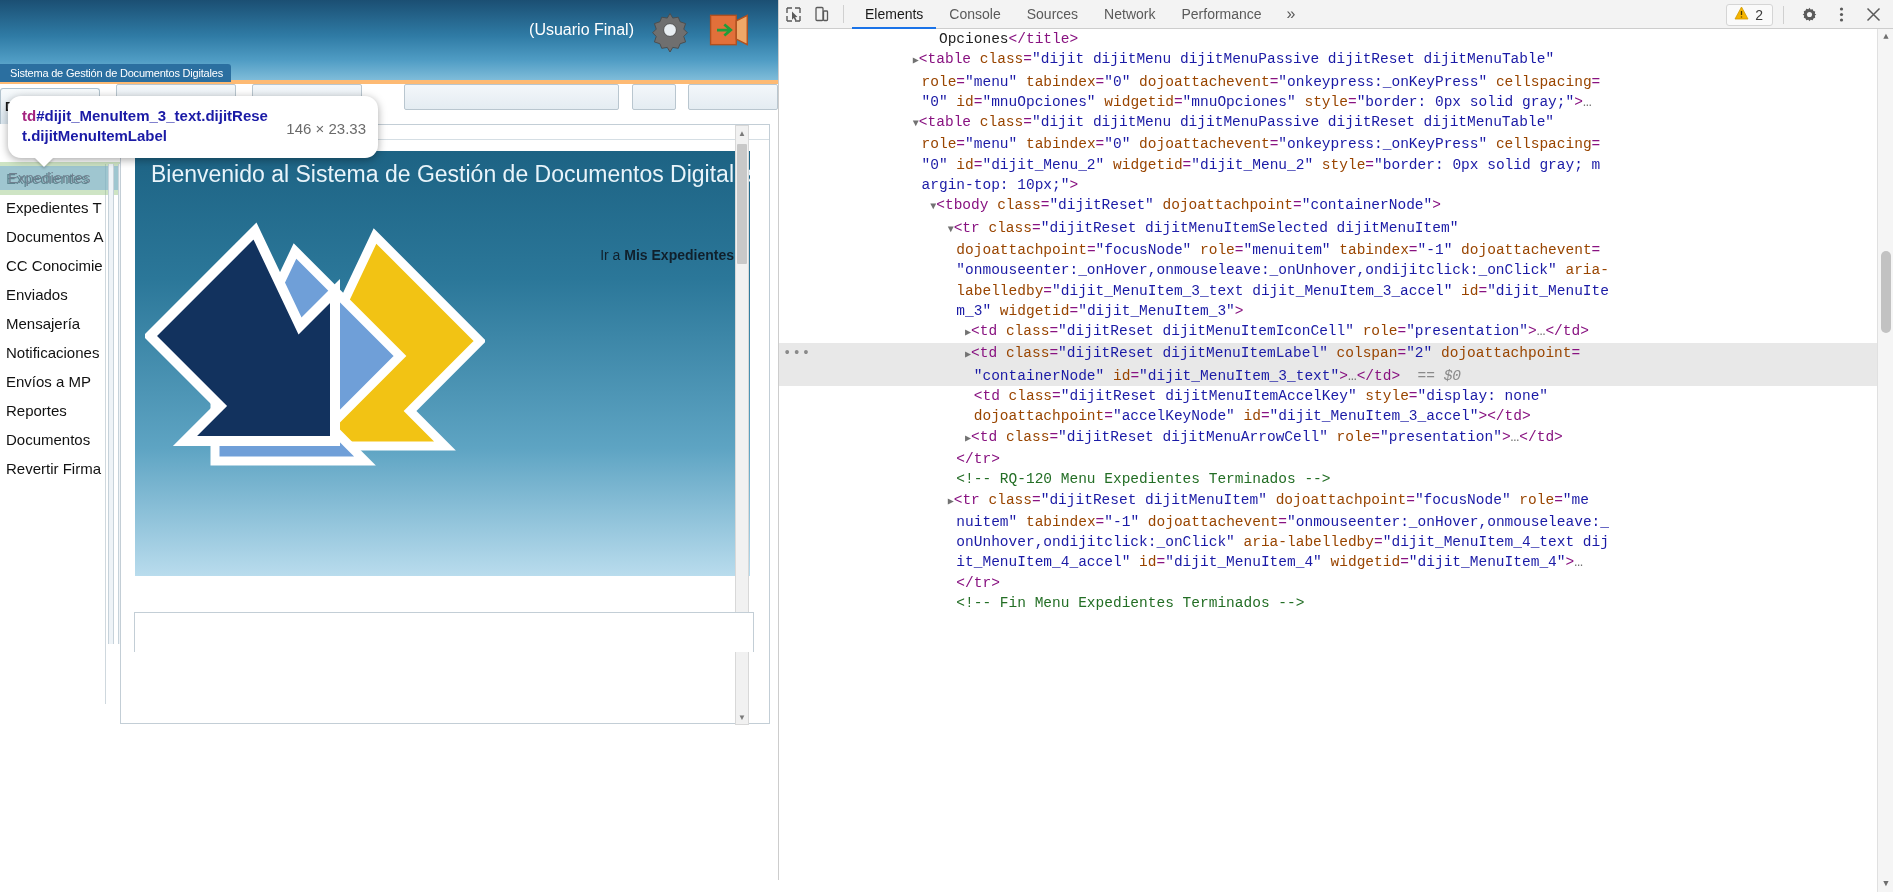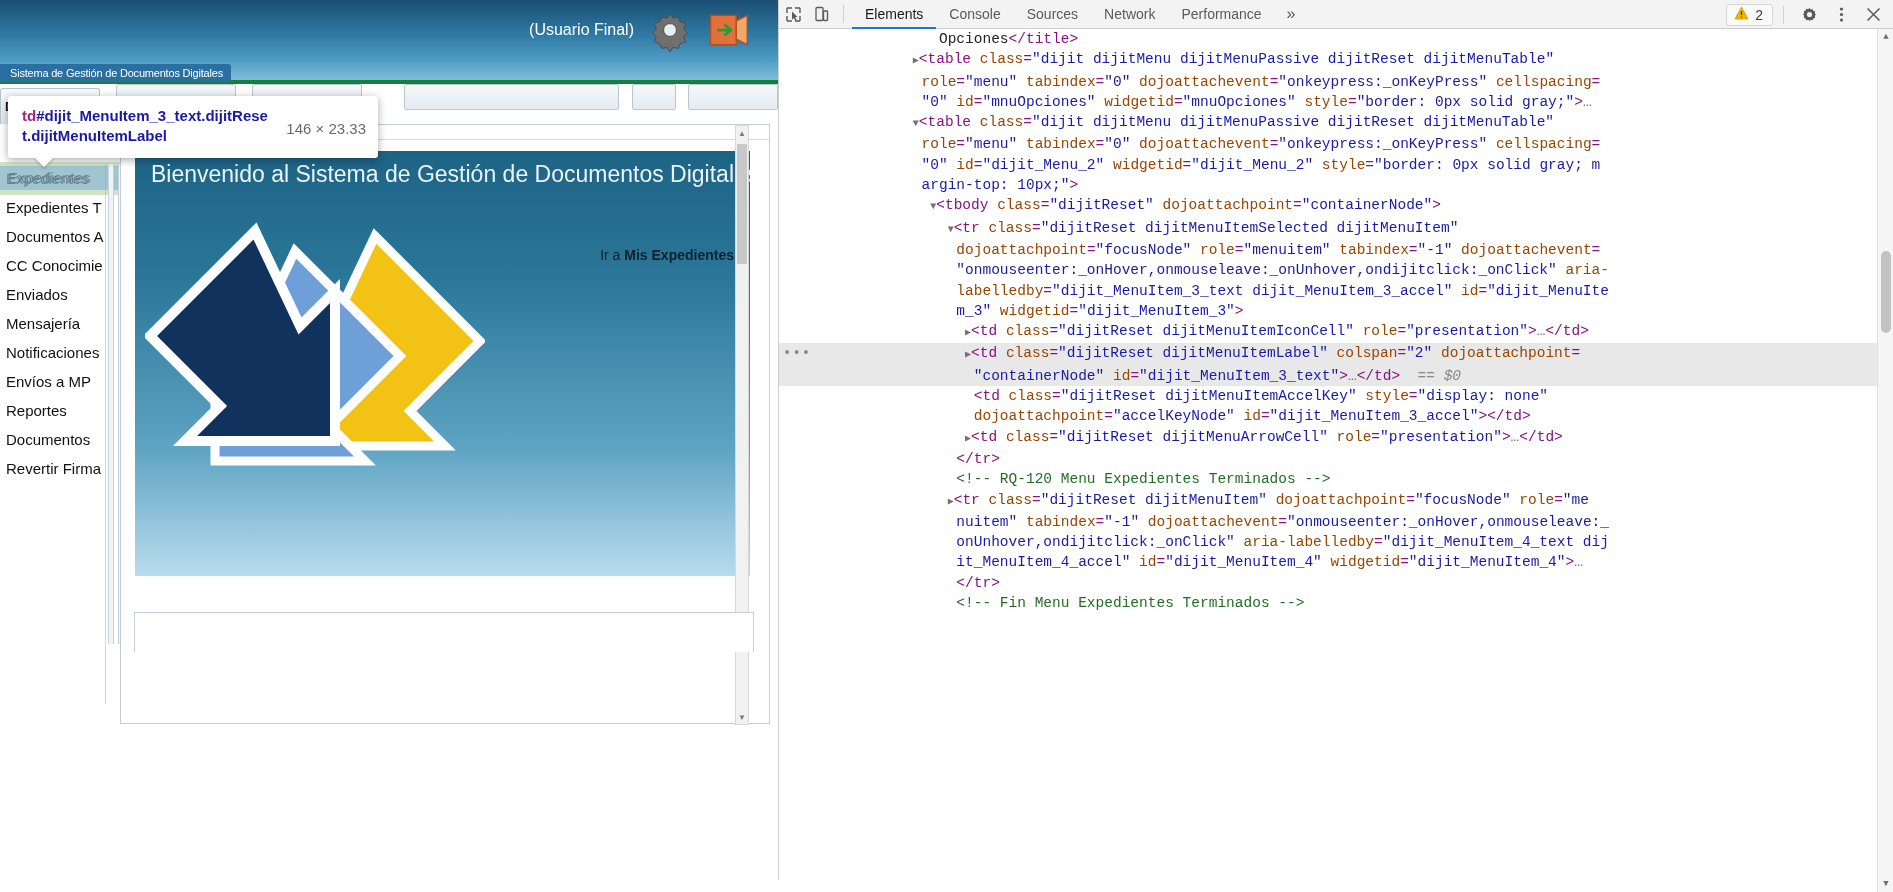--- a/index.html
+++ b/index.html
@@ -9,21 +9,21 @@
     overflow: hidden;
     background: #ffffff;
     font-family: "Liberation Sans", sans-serif;
   }
   #root { position: relative; width: 1893px; height: 892px; }
 
   
   #page-pane {
     position: absolute; left: 0; top: 0;
     width: 778px; height: 892px;
-    background: #15803d;
+    background: #fdba74;
     overflow: hidden;
     padding-left: 14px;
   }
 
   
   .app-header {
     position: absolute; left: 0; top: 0;
     width: 778px; height: 80px;
     background: linear-gradient(to bottom, #1b4f73 0%, #2f7ba5 45%, #4f9cc4 75%, #7fbcd9 100%);
   }
@@ -175,21 +175,21 @@
     width: 620px; height: 40px;
     border: 1px solid #c3ced6; border-bottom: none;
     background: #ffffff;
   }
 
   
   .inspect-tooltip {
     position: absolute; left: 8px; top: 96px;
     width: 370px; min-height: 62px;
     background: #ffffff;
-    border-radius: 3px;
+    border-radius: 13px;
     box-shadow: 0 2px 8px rgba(0,0,0,0.35);
     padding: 10px 12px 12px 14px;
     display: flex; align-items: flex-start; gap: 10px;
     z-index: 60;
   }
   .tt-selector {
     font-size: 15px; font-weight: bold; line-height: 20px;
     width: 255px; word-break: break-all;
     font-family: "Liberation Sans", sans-serif;
   }

